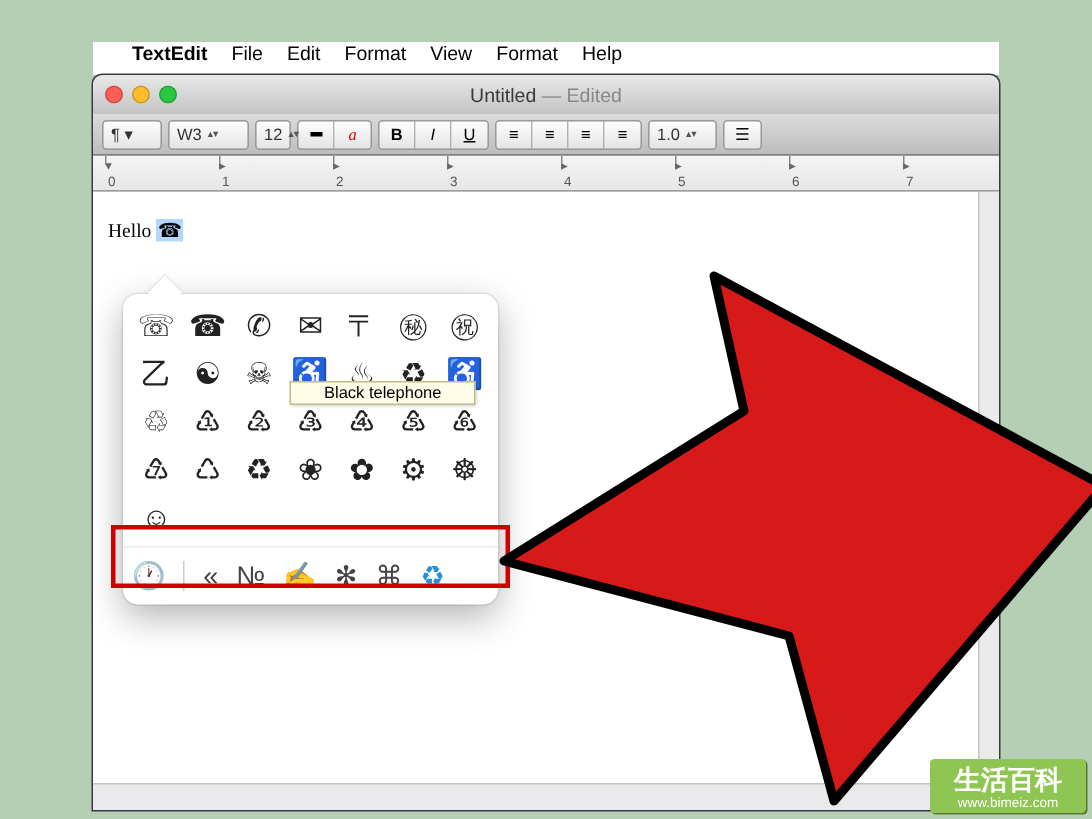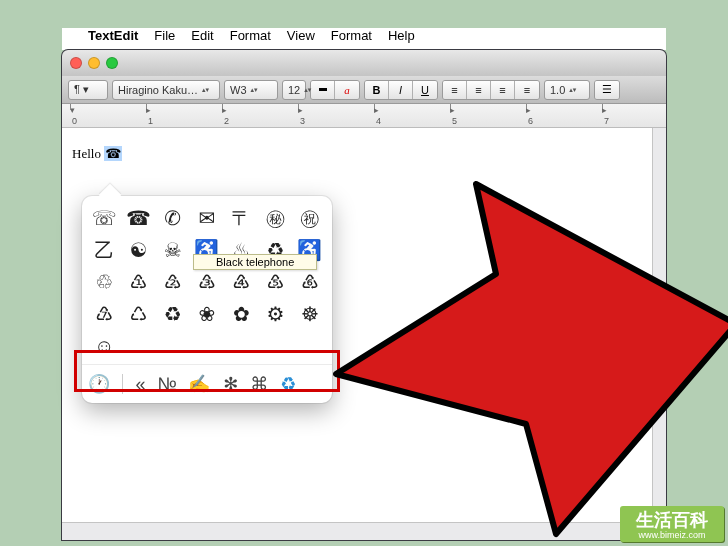--- a/index.html
+++ b/index.html
@@ -290,29 +290,28 @@
   <span>Help</span>
 </div>
 
 <div class="window">
   <div class="titlebar">
     <div class="traffic-lights">
       <div class="traffic-light tl-close"></div>
       <div class="traffic-light tl-min"></div>
       <div class="traffic-light tl-max"></div>
     </div>
+    <div class="titlebar-text">
+      <span>Untitled</span><span class="edited"> — Edited</span>
+    </div>
   </div>
 
   <div class="toolbar">
     <div class="tb-combo" style="width:40px">
       <span>¶ ▾</span>
-    </div>
-    <div class="tb-combo" style="width:108px">
-      <span>Hiragino Kaku…</span>
-      <span class="arrows">▴▾</span>
     </div>
     <div class="tb-combo" style="width:54px">
       <span>W3</span>
       <span class="arrows">▴▾</span>
     </div>
     <div class="tb-combo" style="width:24px">
       <span>12</span>
       <span class="arrows">▴▾</span>
     </div>
     <div class="tb-seg">

